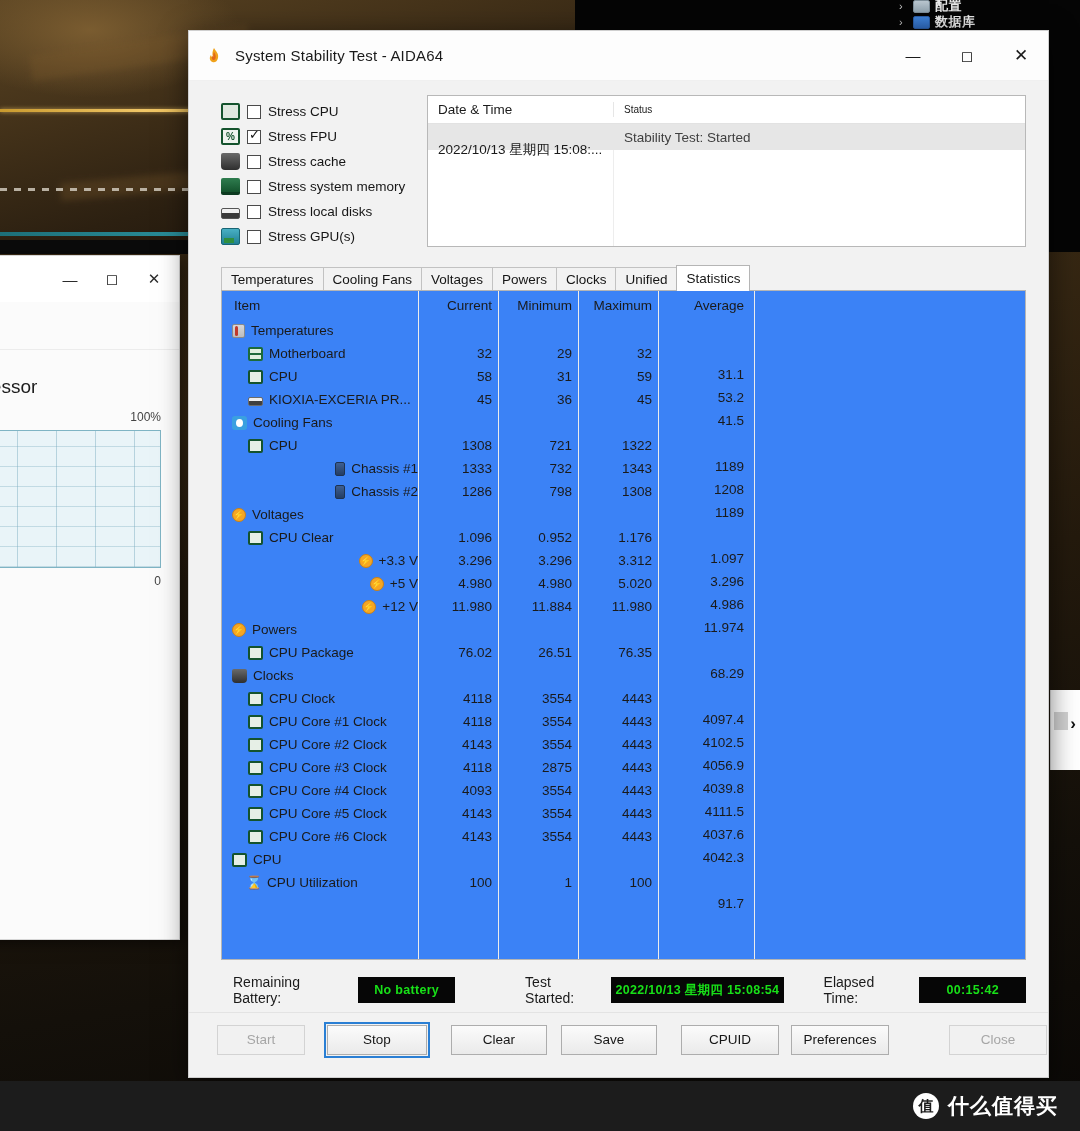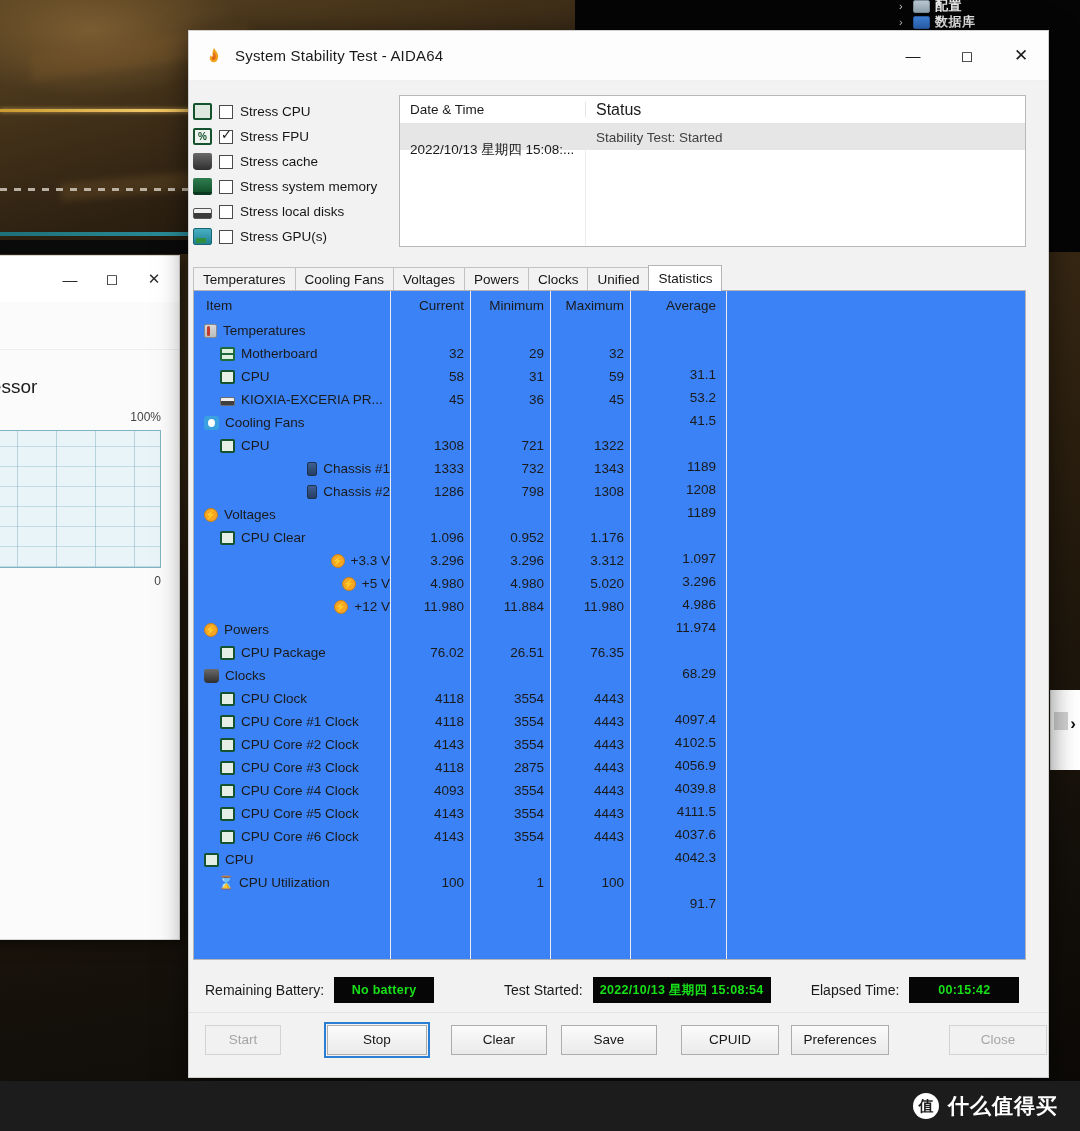--- a/index.html
+++ b/index.html
@@ -106,21 +106,21 @@
     height: 50px; background: #fdfdfd; display: flex; align-items: center;
     border-bottom: 1px solid #f0f0f0;
   }
   #aida-icon { margin-left: 16px; width: 18px; height: 18px; position: relative; }
   #aida-title-text { margin-left: 12px; font-size: 15px; color: #1a1a1a; letter-spacing: .2px; }
   #aida-winctl { margin-left: auto; display: flex; height: 50px; }
   .win-btn { width: 54px; height: 50px; display: flex; align-items: center; justify-content: center;
              color: #1b1b1b; font-size: 15px; }
   .win-btn.close { font-size: 17px; }
 
-  #aida-body { padding: 14px 22px 0 4px; }
+  #aida-body { padding: 14px 22px 0 32px; }
 
   
   #top-row { display: flex; gap: 16px; }
   #stress-list { width: 190px; padding-top: 4px; }
   .stress-item { display: flex; align-items: center; height: 25px; gap: 7px; }
   .sico { width: 19px; height: 17px; flex: none; border-radius: 2px; position: relative; }
   .sico.cpu { background: #dfe8df; border: 2px solid #14532d; }
   .sico.fpu { background: #eef3ee; border: 2px solid #14532d; }
   .sico.fpu::after { content: "%"; position: absolute; inset: 0; display: flex; align-items: center;
     justify-content: center; font-size: 10px; color: #14532d; font-weight: 700; }
@@ -133,21 +133,21 @@
     background: #2f8f3f; }
   .cbx { width: 14px; height: 14px; border: 1px solid #4a4a4a; background: #fff; flex: none;
     position: relative; }
   .cbx.on::after { content: "✓"; position: absolute; left: 1px; top: -4px; font-size: 13px; color: #111; }
   .stress-label { font-size: 13.5px; color: #161616; white-space: nowrap; }
 
   #log-box { flex: 1; height: 152px; background: #fff; border: 1px solid #b8b8b8; }
   #log-head { display: flex; height: 28px; align-items: center; border-bottom: 1px solid #e2e2e2; }
   .lh-date { width: 186px; padding-left: 10px; font-size: 13.5px; color: #1a1a1a;
              border-right: 1px solid #e6e6e6; }
-  .lh-status { padding-left: 10px; font-size: 16px; color: #1a1a1a; }
+  .lh-status { padding-left: 10px; font-size: 10px; color: #1a1a1a; }
   #log-row { display: flex; height: 26px; align-items: center; background: #e6e6e6; }
   .lr-date { width: 186px; padding-left: 10px; font-size: 13.5px; color: #1a1a1a; margin-top: 25px; }
   .lr-status { padding-left: 10px; font-size: 13.5px; color: #404040; }
   #log-fill { height: 96px; background: #fff;
     background-image: linear-gradient(90deg, rgba(0,0,0,0) 185px, #ededed 185px 186px, rgba(0,0,0,0) 186px); }
 
   
   #tabs { display: flex; margin-top: 16px; align-items: flex-end; height: 26px; }
   .tab {
     height: 24px; padding: 0 9px; display: flex; align-items: center; font-size: 13.5px;
@@ -629,21 +629,21 @@
       <div class="sb-label" style="margin-left:12px">Remaining Battery:</div>
       <div class="lcd" id="lcd-battery">No battery</div>
       <div class="sb-label" style="margin-left:60px">Test Started:</div>
       <div class="lcd" id="lcd-start">2022/10/13 星期四 15:08:54</div>
       <div class="sb-label" style="margin-left:30px">Elapsed Time:</div>
       <div class="lcd" id="lcd-elapsed">00:15:42</div>
     </div>
   </div>
 
   <div id="btnbar">
-    <div class="btn disabled" style="position:absolute;left:16px;width:76px">Start</div>
+    <div class="btn disabled" style="position:absolute;left:28px;width:88px">Start</div>
     <div class="btn focused" style="position:absolute;left:138px;width:100px">Stop</div>
     <div class="btn" style="position:absolute;left:262px;width:96px">Clear</div>
     <div class="btn" style="position:absolute;left:372px;width:96px">Save</div>
     <div class="btn" style="position:absolute;left:492px;width:98px">CPUID</div>
     <div class="btn" style="position:absolute;left:602px;width:98px">Preferences</div>
     <div class="btn disabled" style="position:absolute;left:760px;width:98px">Close</div>
   </div>
 </div>
 
 <div id="watermark">

